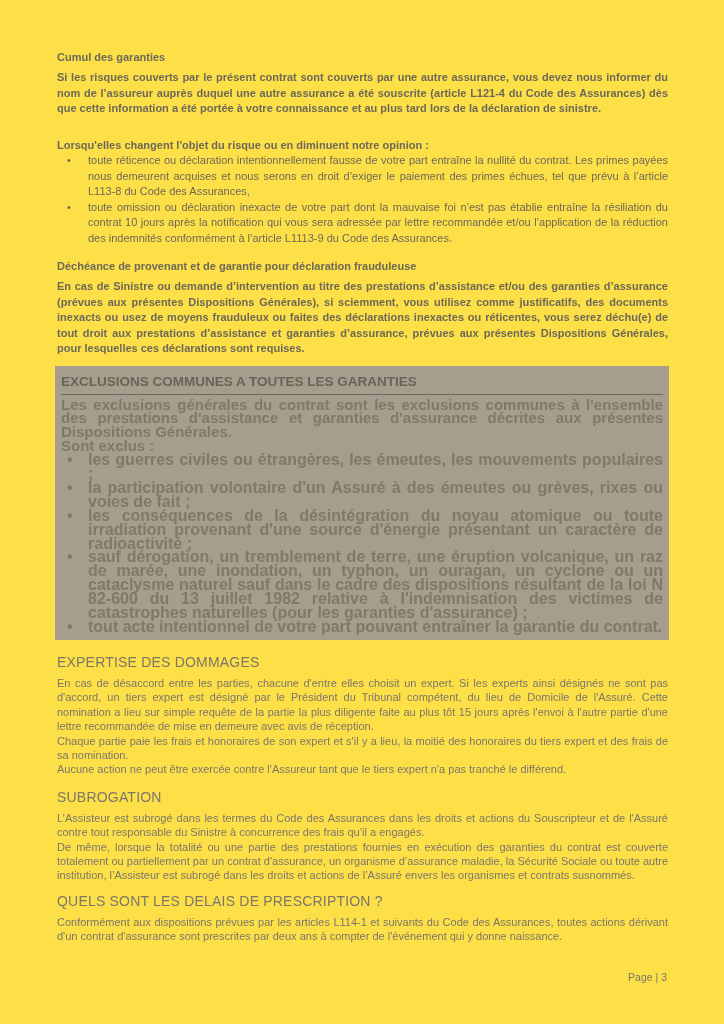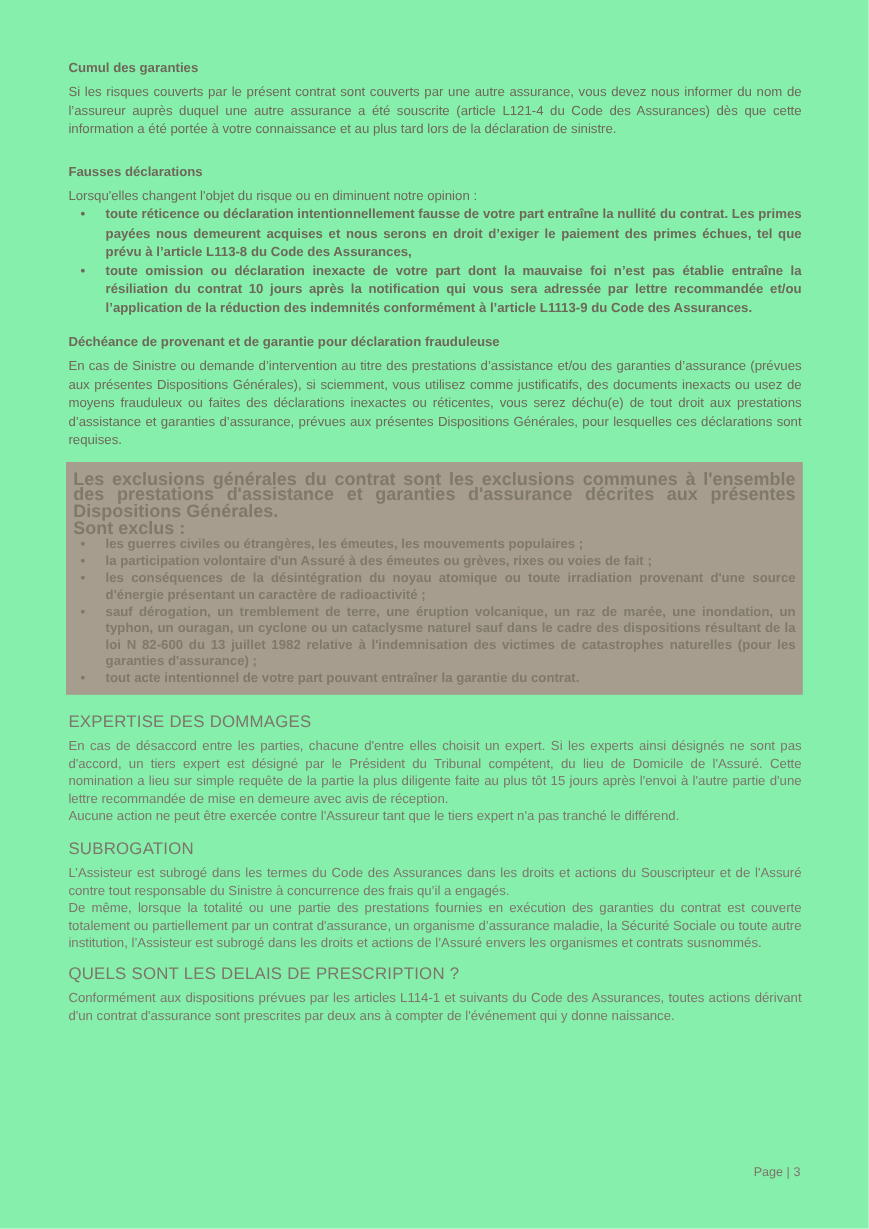--- a/index.html
+++ b/index.html
@@ -1,40 +1,40 @@
 <!DOCTYPE html>
 <html lang="fr"><head>
 <meta charset="utf-8">
 <style>
   html,body{margin:0;padding:0;background:#ffffff;}
   .page{
     position:relative;
     width:724px;height:1024px;
     box-sizing:border-box;
-    background:#86efac;
+    background:#fde047;
     padding:51px 56px 0 57px;
     font-family:"Liberation Sans","DejaVu Sans",sans-serif;
     overflow:hidden;
   }
   
   .h-small{
     font-size:11px;font-weight:bold;color:var(--bold-text);
     margin:0 0 6px 0;line-height:13px;
   }
   .p-bold{
-    font-size:11px;font-weight:normal;color:var(--bold-text);
+    font-size:11px;font-weight:bold;color:var(--bold-text);
     line-height:15.5px;text-align:justify;margin:0;
   }
   .sec{margin:0;}
   .sec-fausses{margin-top:21px;}
   .sec-decheance{margin-top:14px;}
   ul.blist{list-style:none;margin:0;padding:0;}
   ul.blist li{
     position:relative;padding-left:31px;margin:0;
-    font-size:11px;font-weight:bold;color:var(--bold-text);
+    font-size:11px;font-weight:normal;color:var(--bold-text);
     line-height:15.5px;text-align:justify;
   }
   ul.blist li::before{
     content:"\2022";position:absolute;left:10px;top:0;
   }
   
   .exclusion-box{
     margin:9px -1px 0 -2px;
     background:var(--box-bg);
     padding:5px 6px 6px 6px;
@@ -46,21 +46,21 @@
     border-bottom:1px solid var(--box-line);
   }
   .exclusion-body{margin-top:3px;}
   .exclusion-body p{
     font-size:15px;font-weight:bold;color:var(--box-text);
     line-height:13.9px;text-align:justify;margin:0;
   }
   ul.xlist{list-style:none;margin:0;padding:0;}
   ul.xlist li{
     position:relative;padding-left:27px;margin:0;
-    font-size:11px;font-weight:bold;color:var(--box-text);
+    font-size:16px;font-weight:bold;color:var(--box-text);
     line-height:13.9px;text-align:justify;
   }
   ul.xlist li::before{content:"\2022";position:absolute;left:6px;top:0;}
   
   .h-big{
     font-size:14px;font-weight:normal;color:var(--reg-text);
     line-height:16px;margin:0 0 6px 0;letter-spacing:.2px;
   }
   .sec-expertise{margin-top:14px;}
   .sec-subrogation{margin-top:12px;}
@@ -78,50 +78,51 @@
 <body>
 
 <div class="page" style="--bold-text: #6e6859; --reg-text: #7c766b; --box-bg: #a69d8e; --box-title: #6a6456; --box-line: #6e685c; --box-text: #7f796a;">
 
   <section class="sec">
     <h3 class="h-small">Cumul des garanties</h3>
     <p class="p-bold">Si les risques couverts par le présent contrat sont couverts par une autre assurance, vous devez nous informer du nom de l’assureur auprès duquel une autre assurance a été souscrite (article L121-4 du Code des Assurances) dès que cette information a été portée à votre connaissance et au plus tard lors de la déclaration de sinistre.</p>
   </section>
 
   <section class="sec sec-fausses">
-    <h3 class="h-small">Fausses déclarations</h3>
     <p class="p-bold">Lorsqu'elles changent l'objet du risque ou en diminuent notre opinion :</p>
     <ul class="blist">
       <li>toute réticence ou déclaration intentionnellement fausse de votre part entraîne la nullité du contrat. Les primes payées nous demeurent acquises et nous serons en droit d’exiger le paiement des primes échues, tel que prévu à l’article L113-8 du Code des Assurances,</li>
       <li>toute omission ou déclaration inexacte de votre part dont la mauvaise foi n’est pas établie entraîne la résiliation du contrat 10 jours après la notification qui vous sera adressée par lettre recommandée et/ou l’application de la réduction des indemnités conformément à l’article L1113-9 du Code des Assurances.</li>
     </ul>
   </section>
 
   <section class="sec sec-decheance">
     <h3 class="h-small">Déchéance de provenant et de garantie pour déclaration frauduleuse</h3>
     <p class="p-bold">En cas de Sinistre ou demande d’intervention au titre des prestations d’assistance et/ou des garanties d’assurance (prévues aux présentes Dispositions Générales), si sciemment, vous utilisez comme justificatifs, des documents inexacts ou usez de moyens frauduleux ou faites des déclarations inexactes ou réticentes, vous serez déchu(e) de tout droit aux prestations d’assistance et garanties d’assurance, prévues aux présentes Dispositions Générales, pour lesquelles ces déclarations sont requises.</p>
   </section>
 
   <section class="exclusion-box">
+    <h2 class="exclusion-title">EXCLUSIONS COMMUNES A TOUTES LES GARANTIES</h2>
     <div class="exclusion-body">
       <p>Les exclusions générales du contrat sont les exclusions communes à l'ensemble des prestations d'assistance et garanties d'assurance décrites aux présentes Dispositions Générales.</p>
       <p>Sont exclus :</p>
       <ul class="xlist">
         <li>les guerres civiles ou étrangères, les émeutes, les mouvements populaires ;</li>
         <li>la participation volontaire d'un Assuré à des émeutes ou grèves, rixes ou voies de fait ;</li>
         <li>les conséquences de la désintégration du noyau atomique ou toute irradiation provenant d'une source d'énergie présentant un caractère de radioactivité ;</li>
         <li>sauf dérogation, un tremblement de terre, une éruption volcanique, un raz de marée, une inondation, un typhon, un ouragan, un cyclone ou un cataclysme naturel sauf dans le cadre des dispositions résultant de la loi N 82-600 du 13 juillet 1982 relative à l'indemnisation des victimes de catastrophes naturelles (pour les garanties d'assurance) ;</li>
         <li>tout acte intentionnel de votre part pouvant entraîner la garantie du contrat.</li>
       </ul>
     </div>
   </section>
 
   <section class="sec sec-expertise">
     <h2 class="h-big">EXPERTISE DES DOMMAGES</h2>
     <p class="p-reg">En cas de désaccord entre les parties, chacune d'entre elles choisit un expert. Si les experts ainsi désignés ne sont pas d'accord, un tiers expert est désigné par le Président du Tribunal compétent, du lieu de Domicile de l'Assuré. Cette nomination a lieu sur simple requête de la partie la plus diligente faite au plus tôt 15 jours après l'envoi à l'autre partie d'une lettre recommandée de mise en demeure avec avis de réception.</p>
+    <p class="p-reg">Chaque partie paie les frais et honoraires de son expert et s'il y a lieu, la moitié des honoraires du tiers expert et des frais de sa nomination.</p>
     <p class="p-reg">Aucune action ne peut être exercée contre l'Assureur tant que le tiers expert n'a pas tranché le différend.</p>
   </section>
 
   <section class="sec sec-subrogation">
     <h2 class="h-big">SUBROGATION</h2>
     <p class="p-reg">L’Assisteur est subrogé dans les termes du Code des Assurances dans les droits et actions du Souscripteur et de l'Assuré contre tout responsable du Sinistre à concurrence des frais qu’il a engagés.</p>
     <p class="p-reg">De même, lorsque la totalité ou une partie des prestations fournies en exécution des garanties du contrat est couverte totalement ou partiellement par un contrat d'assurance, un organisme d’assurance maladie, la Sécurité Sociale ou toute autre institution, l’Assisteur est subrogé dans les droits et actions de l’Assuré envers les organismes et contrats susnommés.</p>
   </section>
 
   <section class="sec sec-prescription">

